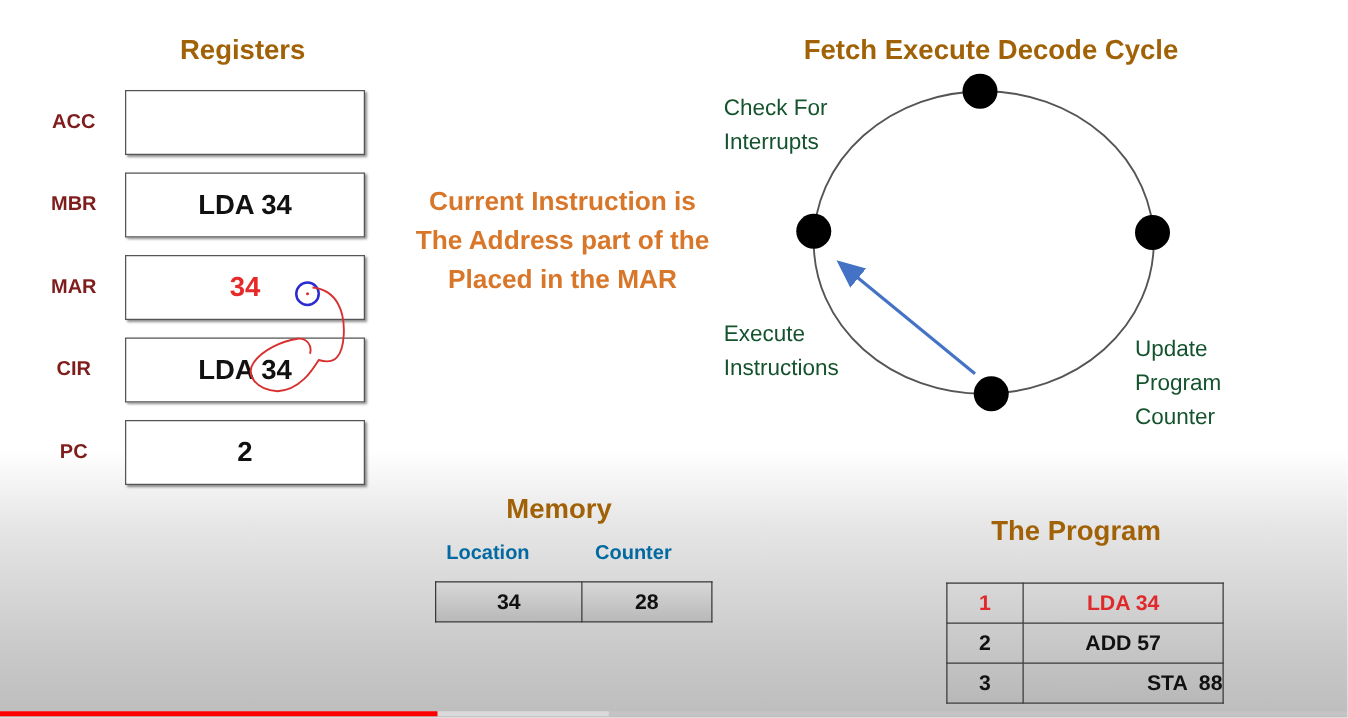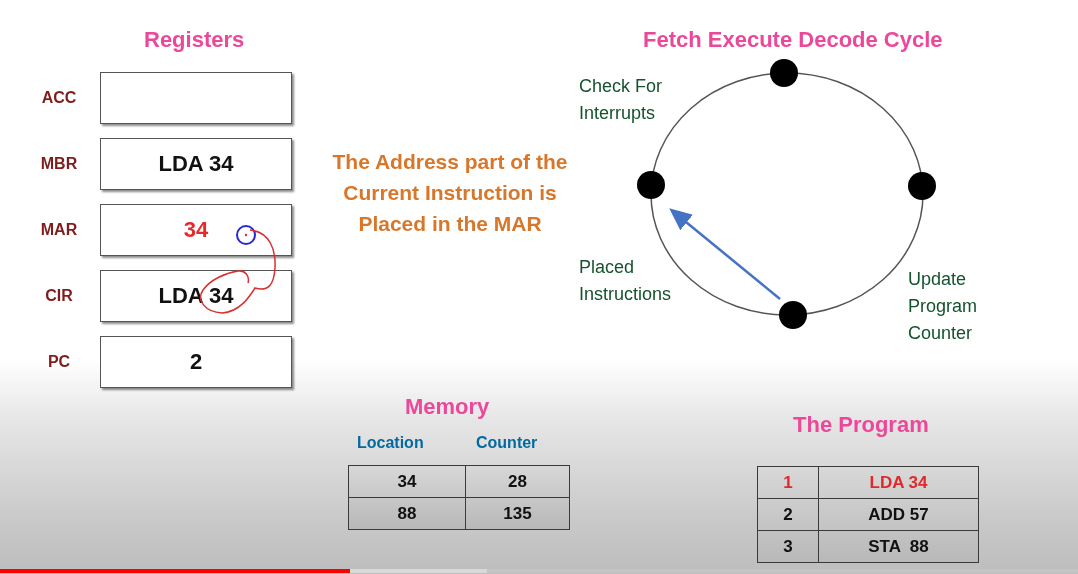--- a/index.html
+++ b/index.html
@@ -2,21 +2,21 @@
 <html><head>
 <meta charset="utf-8">
 <style>
   html, body { margin: 0; padding: 0; }
   body {
     width: 1078px; height: 574px; position: relative; overflow: hidden;
     font-family: "Liberation Sans", "DejaVu Sans", sans-serif;
     background: linear-gradient(to bottom, #ffffff 0px, #ffffff 360px, #e6e6e6 420px, #c9c9c9 520px, #bdbdbd 574px);
   }
   .abs { position: absolute; }
-  .title { font-weight: bold; font-size: 22px; color: #ec4899; white-space: nowrap; }
+  .title { font-weight: bold; font-size: 22px; color: #a16207; white-space: nowrap; }
   .reg-label { font-weight: bold; font-size: 16px; color: #7f1d1d; width: 70px; text-align: center; }
   .reg-box {
     left: 100px; width: 190px; height: 50px; background: #fff;
     border: 1.5px solid #555; box-shadow: 1.5px 1.5px 2px rgba(0,0,0,0.45);
     display: flex; align-items: center; justify-content: center;
     font-weight: bold; font-size: 22px; color: #111;
   }
   .reg-box.red-val { color: #e8292a; }
   .info {
     left: 300px; top: 146px; width: 300px; text-align: center;
@@ -57,22 +57,22 @@
 <div class="abs reg-label" style="left:24px; top:353px;">PC</div>
 <div class="abs reg-box" style="top:336px;">2</div>
 
 <svg class="abs" style="left:0; top:0;" width="1078" height="574">
   <circle cx="246" cy="235" r="9" fill="none" stroke="#2a2ad0" stroke-width="2"></circle>
   <circle cx="246" cy="235" r="1.2" fill="#d83030"></circle>
   <path d="M250 230 C 270 232, 276 250, 275 268 C 274 285, 268 292, 255 288 C 250 296, 240 312, 222 313 C 205 312, 196 300, 203 290 C 210 280, 225 273, 238 271 C 245 270, 250 276, 248 283" fill="none" stroke="#d83030" stroke-width="1.5"></path>
 </svg>
 
 <div class="abs info">
+  <div>Current Instruction is</div>
   <div>The Address part of the</div>
-  <div>Current Instruction is</div>
   <div>Placed in the MAR</div>
 </div>
 
 <div class="abs title" style="left:643px; top:27px;">Fetch Execute Decode Cycle</div>
 
 <svg class="abs" style="left:0; top:0;" width="1078" height="574">
   <defs>
     <marker id="arrowhead" markerWidth="10" markerHeight="10" refX="6" refY="5" orient="auto">
       <path d="M0,1 L9,5 L0,9 Z" fill="#4472c4"></path>
     </marker>
@@ -85,58 +85,54 @@
   <line x1="780" y1="299" x2="675" y2="213" stroke="#4472c4" stroke-width="2.5" marker-end="url(#arrowhead)"></line>
 </svg>
 
 <div class="abs cycle-label" style="left:579px; top:73px;">
   <div>Check For</div>
   <div>Interrupts</div>
 </div>
 <div class="abs cycle-label" style="left:895px; top:79px;">
 </div>
 <div class="abs cycle-label" style="left:579px; top:254px;">
-  <div>Placed</div>
+  <div>Execute</div>
   <div>Instructions</div>
 </div>
 <div class="abs cycle-label" style="left:908px; top:266px;">
   <div>Update</div>
   <div>Program</div>
   <div>Counter</div>
 </div>
 
 <div class="abs title" style="left:405px; top:394px;">Memory</div>
 <div class="abs col-head" style="left:357px; top:434px;">Location</div>
 <div class="abs col-head" style="left:476px; top:434px;">Counter</div>
 <table class="grid" style="left:348px; top:465px; width:222px;">
   <tbody>
       <tr>
     <td style="width:116px;">34</td>
     <td>28</td>
   </tr>
-  <tr>
-    <td>88</td>
-    <td>135</td>
-  </tr>
 </tbody>
   </table>
 
 <div class="abs title" style="left:793px; top:412px;">The Program</div>
 <table class="grid" style="left:757px; top:466px; width:222px;">
   <tbody>
       <tr>
     <td class="red" style="width:60px;">1</td>
     <td class="red">LDA 34</td>
   </tr>
   <tr>
     <td>2</td>
     <td>ADD 57</td>
   </tr>
   <tr>
     <td>3</td>
-    <td style="white-space:pre;">STA  88</td>
+    <td style="white-space:pre;text-align:right;">STA  88</td>
   </tr>
 </tbody>
   </table>
 
 <div class="abs progress-track"></div>
 <div class="abs progress-buffer" id="pbuf" style="width: 487.256px;"></div>
 <div class="abs progress-fill" id="pfill" style="width: 350.35px;"></div>
 
 </body></html>

